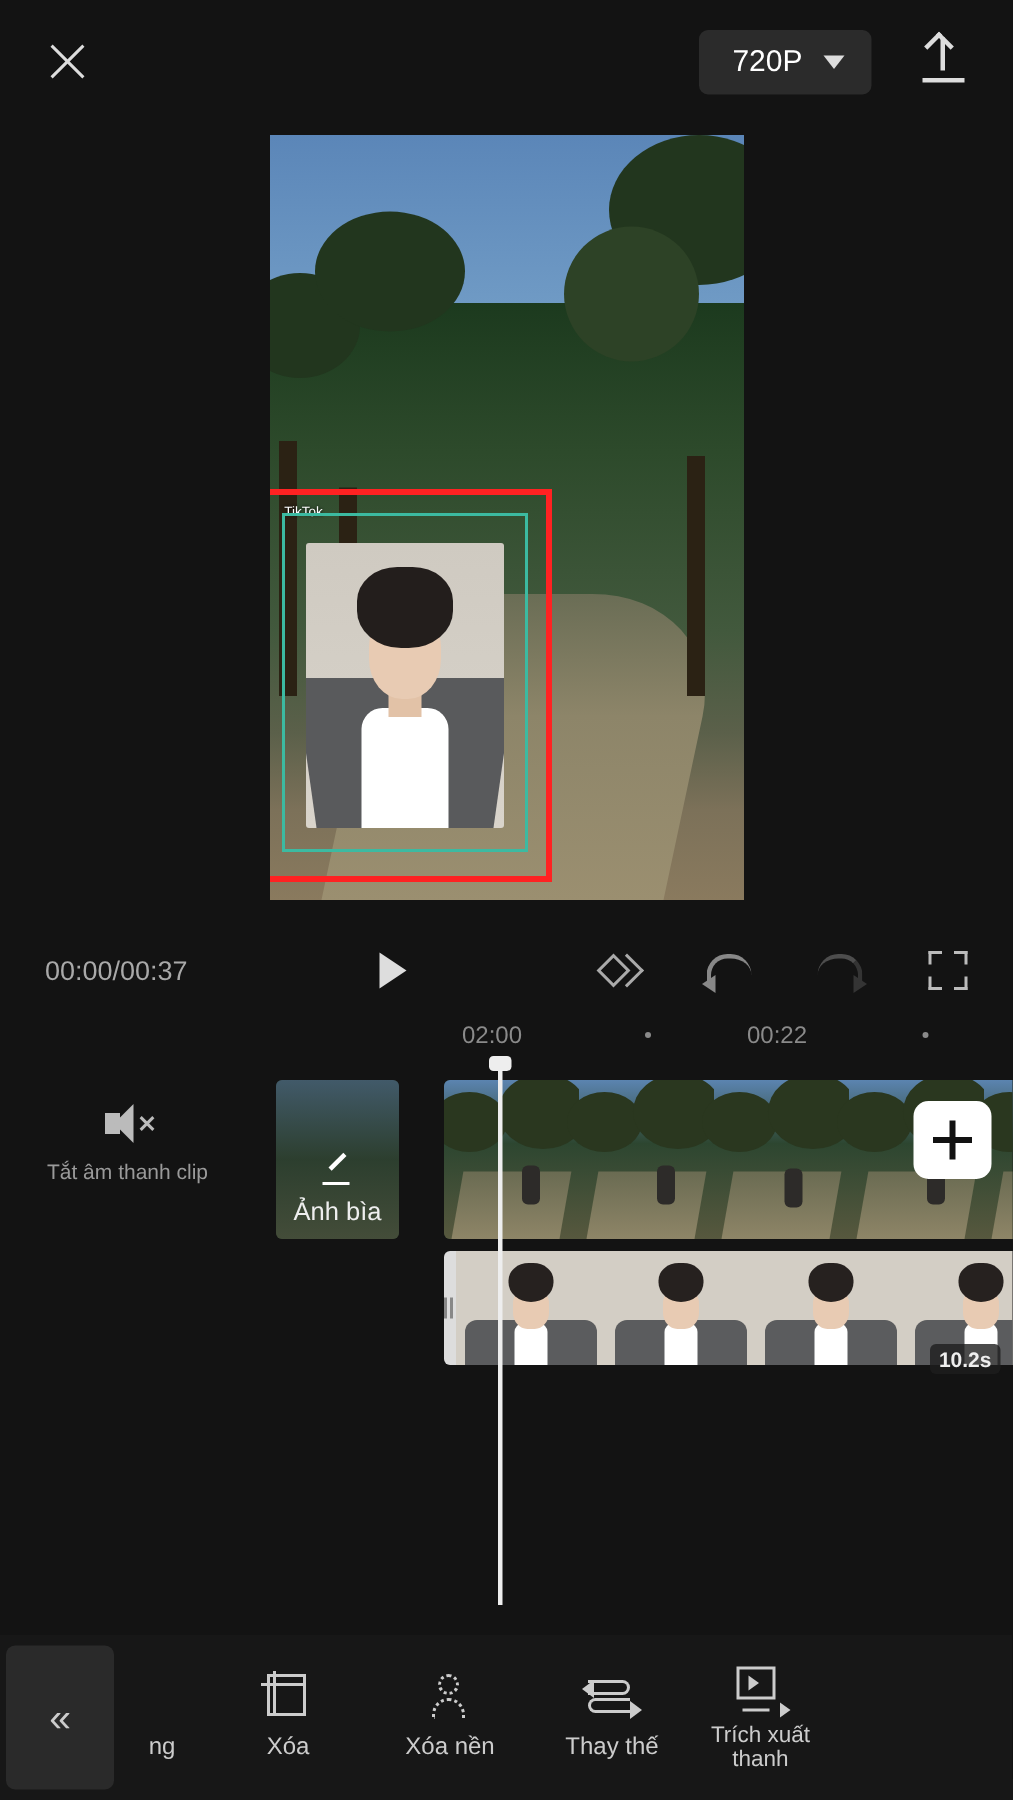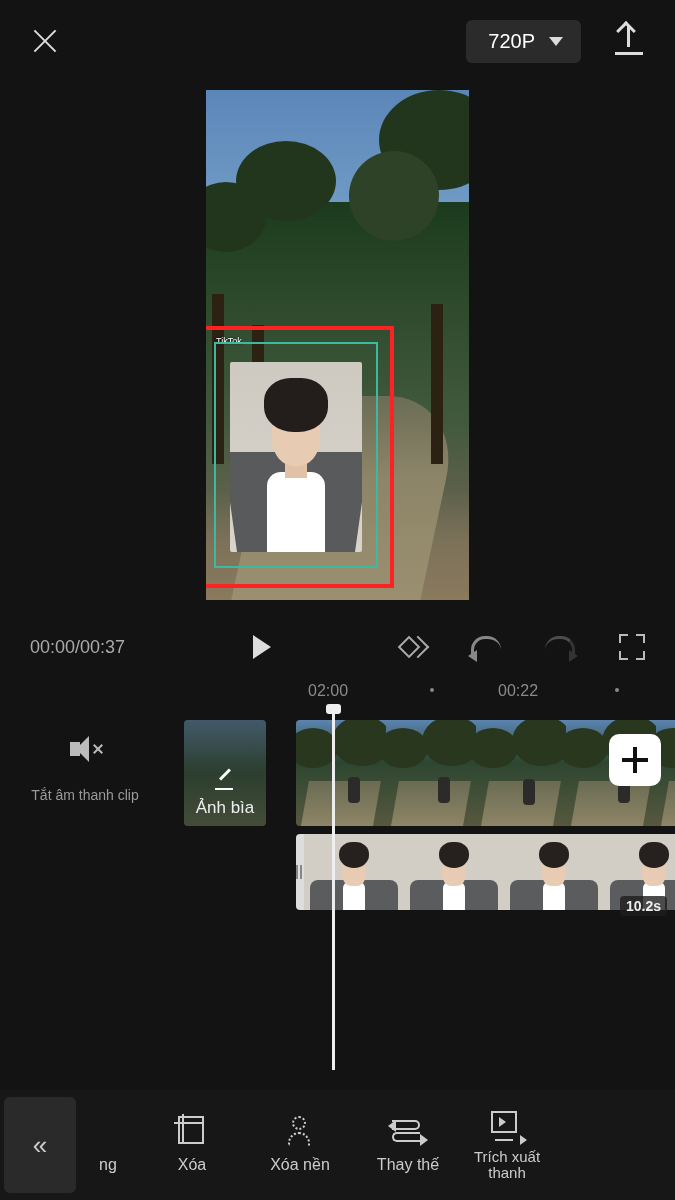--- a/index.html
+++ b/index.html
@@ -11,21 +11,21 @@
 .close-x::after { transform:rotate(-45deg); }
 .top-right { display:flex; align-items:center; gap:32px; }
 .res-btn { background:#2b2b2b; color:#fff; padding:10px 18px 10px 22px; border-radius:6px; font-size:20px; display:flex; align-items:center; gap:14px; cursor:pointer; }
 .tri-down { width:0; height:0; border-left:7px solid transparent; border-right:7px solid transparent; border-top:9px solid #ddd; }
 .export-icon { position:relative; width:32px; height:32px; cursor:pointer; }
 .export-icon .arrow { position:absolute; left:14px; top:0; width:3px; height:22px; background:#ddd; }
 .export-icon .ahead { position:absolute; left:6px; top:-1px; width:14px; height:14px; border-top:3px solid #ddd; border-left:3px solid #ddd; transform:rotate(45deg); }
 .export-icon .base { position:absolute; left:2px; bottom:2px; width:28px; height:3px; background:#ddd; }
 
 .preview-area { height:546px; position:relative; display:flex; flex-direction:column; align-items:center; }
-.preview-frame { width:263px; height:510px; position:relative; margin-top:14px; overflow:hidden; }
+.preview-frame { width:316px; height:510px; position:relative; margin-top:14px; overflow:hidden; }
 
 .sky { position:absolute; inset:0; background:linear-gradient(180deg,#5b86b8 0%,#7ba6cc 35%,#a8c4db 55%); }
 .trees { position:absolute; left:0; right:0; top:22%; bottom:0; background:linear-gradient(180deg,#1c3a1e 0%,#2d4a2b 25%,#42593d 55%, #5b604a 72%, #7c7159 85%, #8a7a5e 100%); }
 .path { position:absolute; left:18%; right:10%; top:60%; bottom:0; background:linear-gradient(180deg,#6a6d55 0%, #8d8569 40%, #9b8f70 100%); transform:skewX(-12deg); border-radius:10% 40% 0 0; }
 .tree-trunk { position:absolute; width:12px; background:#2b2214; }
 .tt1 { left:6px; top:40%; height:170px; }
 .tt2 { left:46px; top:46%; height:140px; }
 .tt3 { right:26px; top:42%; height:160px; }
 .foliage { position:absolute; border-radius:50%; background:#22361e; }
 .f1 { width:80px; height:70px; left:-20px; top:18%; }
@@ -62,21 +62,21 @@
 .fs-icon .c1{ left:0; top:0; border-right:none; border-bottom:none; }
 .fs-icon .c2{ right:0; top:0; border-left:none; border-bottom:none; }
 .fs-icon .c3{ left:0; bottom:0; border-right:none; border-top:none; }
 .fs-icon .c4{ right:0; bottom:0; border-left:none; border-top:none; }
 
 .ruler { height:36px; position:relative; color:#8a8a8a; font-size:16px; padding-top:10px; }
 .ruler .tick { position:absolute; top:10px; }
 .ruler .dotL { position:absolute; top:16px; width:4px; height:4px; background:#8a8a8a; border-radius:50%; }
 
 .timeline { position:relative; height:430px; }
-.tl-left { position:absolute; left:0; top:26px; width:170px; display:flex; flex-direction:column; align-items:center; gap:22px; }
+.tl-left { position:absolute; left:0; top:26px; width:170px; display:flex; flex-direction:column; align-items:center; gap:8px; }
 .mute-icon { position:relative; width:38px; height:30px; }
 .mute-icon .spk { position:absolute; left:4px; top:8px; width:10px; height:14px; background:#bbb; }
 .mute-icon .cone { position:absolute; left:10px; top:2px; width:0; height:0; border-top:13px solid transparent; border-bottom:13px solid transparent; border-right:13px solid #bbb; }
 .mute-icon .x1, .mute-icon .x2 { position:absolute; right:0; top:14px; width:12px; height:2px; background:#bbb; }
 .mute-icon .x1{ transform:rotate(45deg);} .mute-icon .x2{ transform:rotate(-45deg);}
 .mute-lbl { color:#9a9a9a; font-size:14px; text-align:center; line-height:1.3; }
 
 .cover-thumb { position:absolute; left:184px; top:12px; width:82px; height:106px; background:#2b3b2b; border-radius:4px; display:flex; flex-direction:column; align-items:center; justify-content:flex-end; gap:8px; overflow:hidden; cursor:pointer; }
 .cover-thumb .ctbg { position:absolute; inset:0; background:linear-gradient(180deg,#4b6784 0%,#2d4030 50%,#4e543f 100%); opacity:.7; }
 .cover-thumb .pen { position:relative; width:20px; height:20px; }

